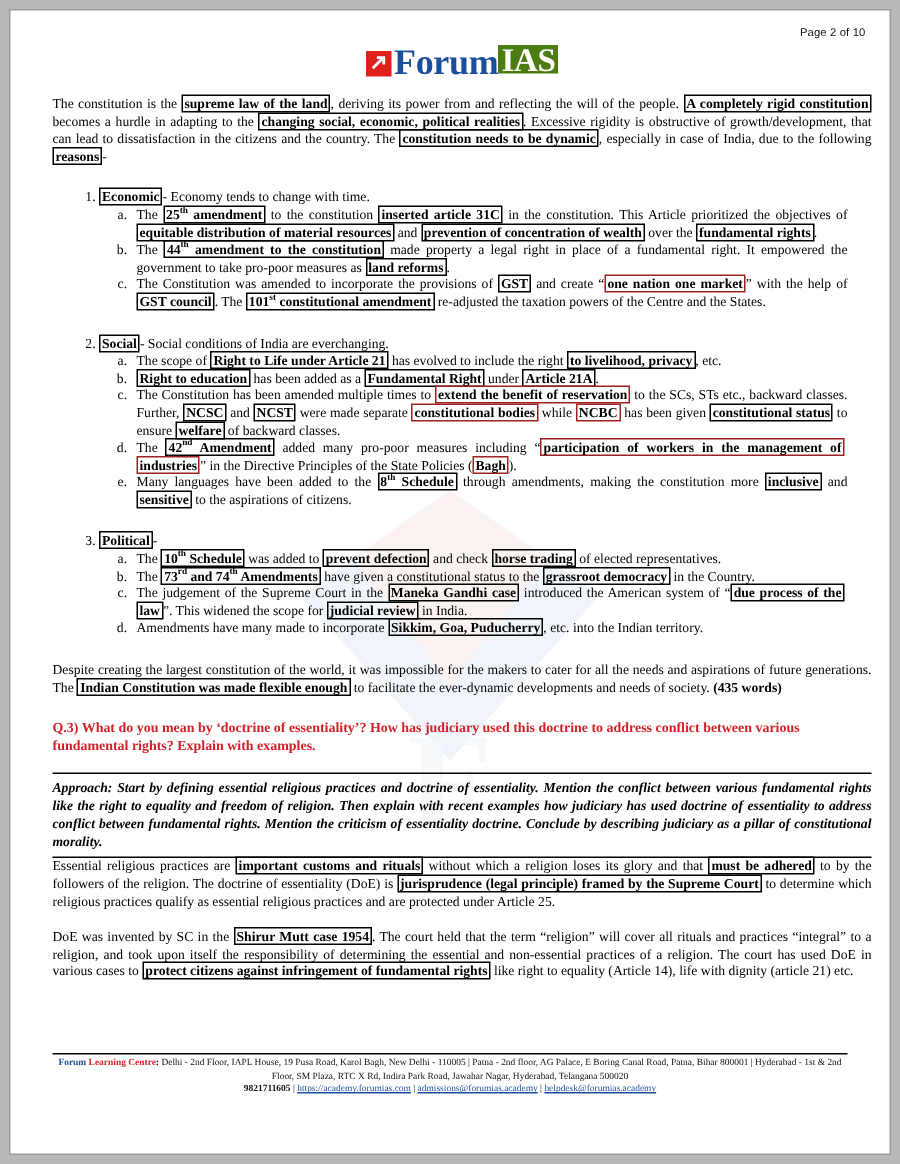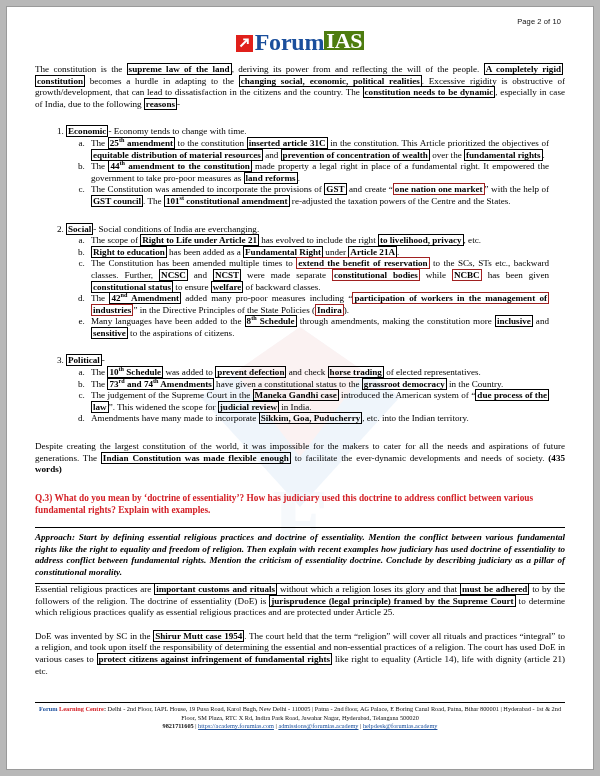--- a/index.html
+++ b/index.html
@@ -20,21 +20,21 @@
     height: 764px;
     margin: 6px;
     background: #ffffff;
     border: 1px solid #9a9a9a;
     box-sizing: border-box;
     overflow: hidden;
   }
   .page-inner {
     position: relative;
     z-index: 2;
-    padding: 10px 28px 0 28px;
+    padding: 10px 12px 0 28px;
   }
 
   
   .watermark {
     position: absolute;
     z-index: 1;
     left: 50%;
     top: 300px;
     transform: translateX(-50%);
     width: 300px;
@@ -225,21 +225,21 @@
     <ol class="lvl1" id="sections-root">
         <li><span class="hl">Economic</span><span>- Economy tends to change with time.</span><ol class="lvl2">
             <li><span>The </span><span class="hl">25<sup>th</sup> amendment</span><span> to the constitution </span><span class="hl">inserted article 31C</span><span> in the constitution. This Article prioritized the objectives of </span><span class="hl">equitable distribution of material resources</span><span> and </span><span class="hl">prevention of concentration of wealth</span><span> over the </span><span class="hl">fundamental rights</span><span>.</span></li>
             <li><span>The </span><span class="hl">44<sup>th</sup> amendment to the constitution</span><span> made property a legal right in place of a fundamental right. It empowered the government to take pro-poor measures as </span><span class="hl">land reforms</span><span>.</span></li>
             <li><span>The Constitution was amended to incorporate the provisions of </span><span class="hl">GST</span><span> and create “</span><span class="hl red">one nation one market</span><span>” with the help of </span><span class="hl">GST council</span><span>. The </span><span class="hl">101<sup>st</sup> constitutional amendment</span><span> re-adjusted the taxation powers of the Centre and the States.</span></li>
           </ol></li>
         <li><span class="hl">Social</span><span>- Social conditions of India are everchanging.</span><ol class="lvl2">
             <li><span>The scope of </span><span class="hl">Right to Life under Article 21</span><span> has evolved to include the right </span><span class="hl">to livelihood, privacy</span><span>, etc.</span></li>
             <li><span class="hl">Right to education</span><span> has been added as a </span><span class="hl">Fundamental Right</span><span> under </span><span class="hl">Article 21A</span><span>.</span></li>
             <li><span>The Constitution has been amended multiple times to </span><span class="hl red">extend the benefit of reservation</span><span> to the SCs, STs etc., backward classes. Further, </span><span class="hl">NCSC</span><span> and </span><span class="hl">NCST</span><span> were made separate </span><span class="hl red">constitutional bodies</span><span> while </span><span class="hl red">NCBC</span><span> has been given </span><span class="hl">constitutional status</span><span> to ensure </span><span class="hl">welfare</span><span> of backward classes.</span></li>
-            <li><span>The </span><span class="hl">42<sup>nd</sup> Amendment</span><span> added many pro-poor measures including “</span><span class="hl red">participation of workers in the management of industries</span><span>” in the Directive Principles of the State Policies (</span><span class="hl red">Indira</span><span>).</span></li>
+            <li><span>The </span><span class="hl">42<sup>nd</sup> Amendment</span><span> added many pro-poor measures including “</span><span class="hl red">participation of workers in the management of industries</span><span>” in the Directive Principles of the State Policies (</span><span class="hl red">Bagh</span><span>).</span></li>
             <li><span>Many languages have been added to the </span><span class="hl">8<sup>th</sup> Schedule</span><span> through amendments, making the constitution more </span><span class="hl">inclusive</span><span> and </span><span class="hl">sensitive</span><span> to the aspirations of citizens.</span></li>
           </ol></li>
         <li><span class="hl">Political</span><span>-</span><ol class="lvl2">
             <li><span>The </span><span class="hl">10<sup>th</sup> Schedule</span><span> was added to </span><span class="hl">prevent defection</span><span> and check </span><span class="hl">horse trading</span><span> of elected representatives.</span></li>
             <li><span>The </span><span class="hl">73<sup>rd</sup> and 74<sup>th</sup> Amendments</span><span> have given a constitutional status to the </span><span class="hl">grassroot democracy</span><span> in the Country.</span></li>
             <li><span>The judgement of the Supreme Court in the </span><span class="hl">Maneka Gandhi case</span><span> introduced the American system of “</span><span class="hl">due process of the law</span><span>”. This widened the scope for </span><span class="hl">judicial review</span><span> in India.</span></li>
             <li><span>Amendments have many made to incorporate </span><span class="hl">Sikkim, Goa, Puducherry</span><span>, etc. into the Indian territory.</span></li>
           </ol></li>
       </ol>
 

